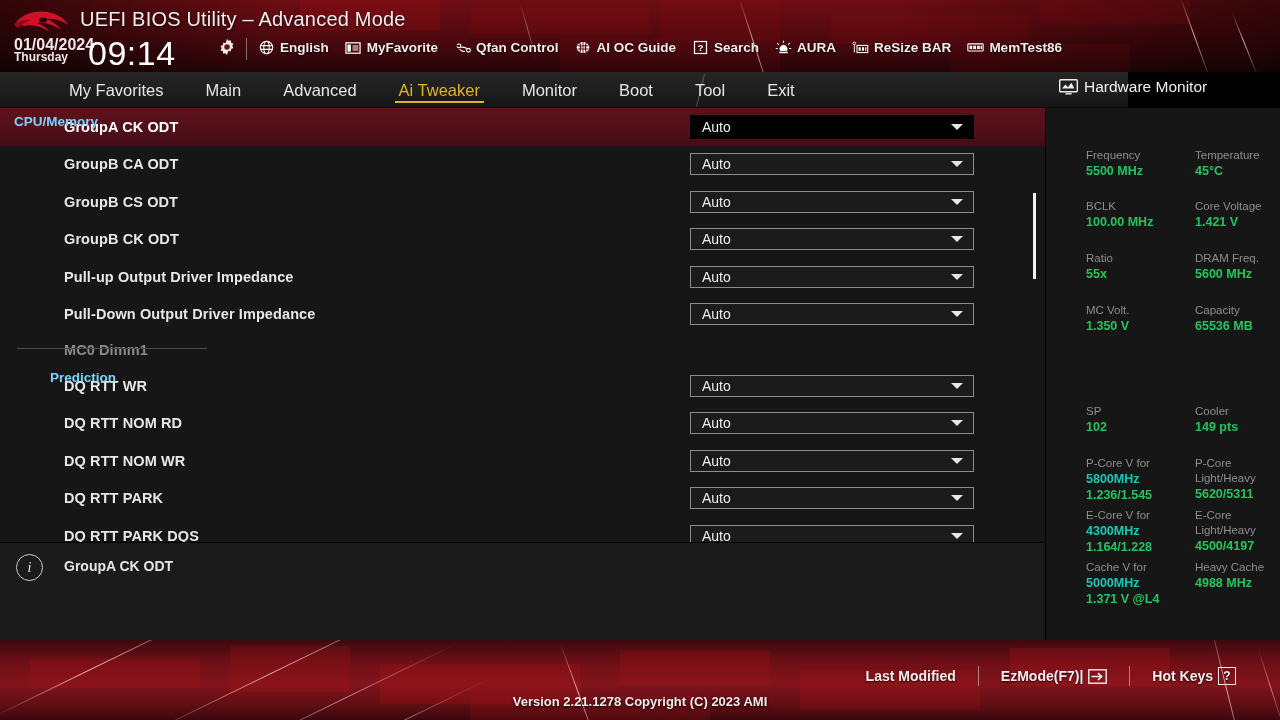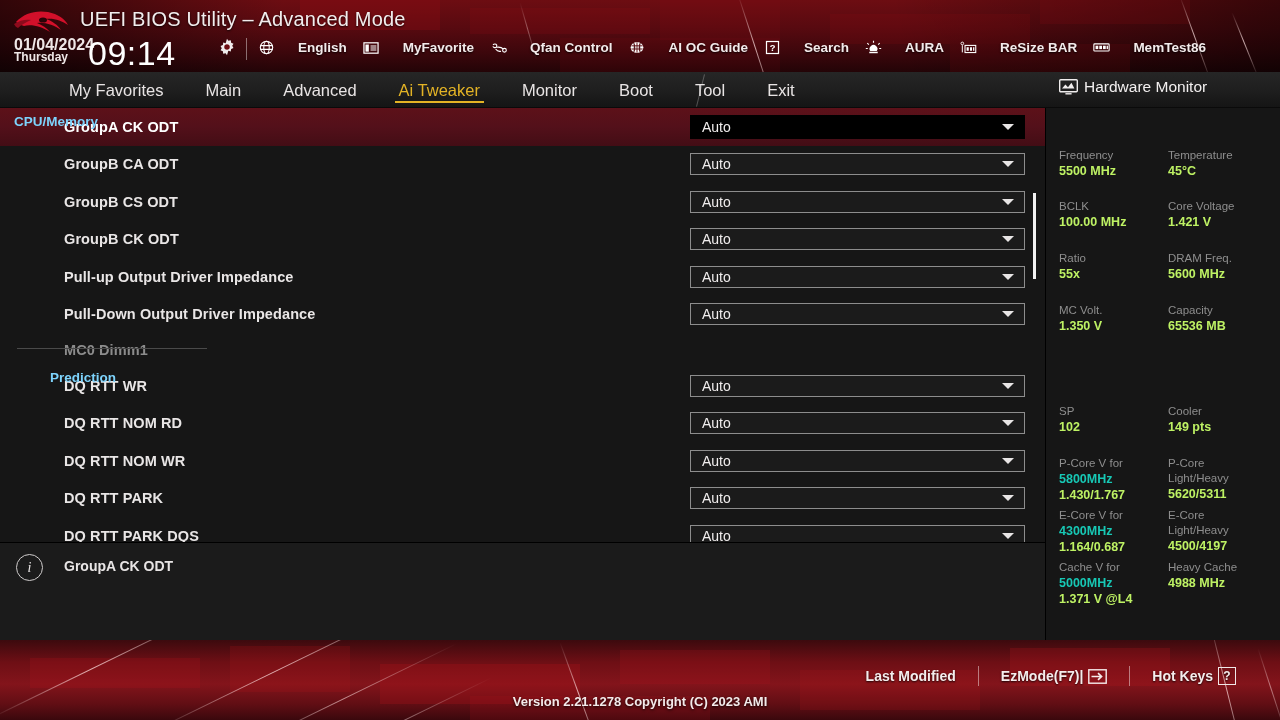--- a/index.html
+++ b/index.html
@@ -37,27 +37,27 @@
   .date-wrap .d2 { font-size:12px; color:#efe7e7; font-weight:bold; display:block; }
   .clock {
     position:absolute; left:88px; top:34px;
     font-size:34px; color:#fff; font-weight:300; letter-spacing:.5px;
     font-family:"Liberation Sans", sans-serif;
   }
   .gear-btn { position:absolute; left:218px; top:38px; width:18px; height:18px; cursor:pointer; }
   .hdr-sep { position:absolute; top:38px; width:1px; height:22px; background:rgba(255,255,255,.42); }
 
   .hdr-menu { position:absolute; left:258px; top:40px; display:flex; align-items:center; gap:16px; }
-  .hmi { display:flex; align-items:center; gap:23px; cursor:pointer; white-space:nowrap; }
+  .hmi { display:flex; align-items:center; gap:5px; cursor:pointer; white-space:nowrap; }
   .hmi span.lbl { font-size:13.5px; color:#f3eaea; font-weight:bold; text-shadow:0 1px 2px rgba(0,0,0,.85); }
   .hmi .ic { display:flex; align-items:center; justify-content:center; width:17px; height:15px; color:#fff; }
 
   
   .tabbar {
-    position:absolute; left:0; top:72px; width:1280px; height:36px;
+    position:absolute; left:0; top:72px; width:1128px; height:36px;
     background:linear-gradient(180deg,#262626 0%, #1e1e1e 55%, #151515 100%);
     border-bottom:1px solid #0a0a0a;
   }
   .tabs { position:absolute; left:48px; top:0; height:36px; display:flex; align-items:center; gap:0; }
   .tab {
     font-size:16.5px; color:#e8e4e4; padding:0 21px; height:36px;
     display:flex; align-items:center; cursor:pointer; position:relative; white-space:nowrap;
   }
   .tab.active { color:#e3b325; }
   .tab.active::after {
@@ -80,21 +80,21 @@
   .row .rlabel {
     position:absolute; left:64px; font-size:14.5px; color:#e9e6e6; font-weight:bold;
     letter-spacing:.1px; white-space:nowrap;
   }
   .row.selected .rlabel { color:#ffffff; }
   .row.header-row .rlabel { color:#8c8c8c; font-weight:bold; }
   .row.header-row { height:34px; }
 
   .dd {
     position:absolute; left:690px; top:50%; transform:translateY(-50%);
-    width:335px; height:22px; border:1px solid #8d8d8d; background:#1b1b1b;
+    width:284px; height:22px; border:1px solid #8d8d8d; background:#1b1b1b;
     display:flex; align-items:center; cursor:pointer;
   }
   .row.selected .dd { border-color:transparent; background:#000; height:24px; }
   .dd .val { position:absolute; left:11px; font-size:14px; color:#f0eded; }
   .dd .caret {
     position:absolute; right:10px; width:0; height:0;
     border-left:6px solid transparent; border-right:6px solid transparent;
     border-top:6px solid #e8e5e5;
   }
 
@@ -108,23 +108,23 @@
     background:#161616; border-left:1px solid #000;
   }
   .hwm-title {
     position:absolute; left:1059px; top:78px; display:flex; align-items:center; gap:6px;
     font-size:15.5px; color:#f2efef; z-index:5;
   }
   .hwm-title .mon-ic { width:19px; height:16px; display:block; }
   .hwm-sec {
     position:absolute; left:14px; font-size:13.5px; color:#7dd3fc; font-weight:bold;
   }
-  .hwm-cell { position:absolute; }
+  .hwm-cell { position:absolute;margin-left:27px; }
   .hwm-k { font-size:11.5px; color:#8e8e8e; display:block; line-height:15px; white-space:nowrap; }
-  .hwm-v { font-size:12.5px; color:#bef264; font-weight:bold; display:block; line-height:16px; white-space:nowrap; }
+  .hwm-v { font-size:12.5px; color:#22c55e; font-weight:bold; display:block; line-height:16px; white-space:nowrap; }
   .hwm-v.teal { color:#17c8b5; }
   .hwm-divider { position:absolute; left:17px; width:190px; height:1px; background:#4a4a4a; }
 
   
   .infobar {
     position:absolute; left:0; top:542px; width:1045px; height:98px;
     background:#1b1b1b; border-top:1px solid #000;
   }
   .info-ic {
     position:absolute; left:16px; top:11px; width:27px; height:27px;
@@ -470,32 +470,32 @@
     <span class="hwm-v">102</span>
   </div>
   <div class="hwm-cell" style="left:1168px;top:404px;">
     <span class="hwm-k">Cooler</span>
     <span class="hwm-v">149 pts</span>
   </div>
 
   <div class="hwm-cell" style="left:1059px;top:456px;">
     <span class="hwm-k">P-Core V for</span>
     <span class="hwm-v teal">5800MHz</span>
-    <span class="hwm-v">1.430/1.767</span>
+    <span class="hwm-v">1.236/1.545</span>
   </div>
   <div class="hwm-cell" style="left:1168px;top:456px;">
     <span class="hwm-k">P-Core</span>
     <span class="hwm-k">Light/Heavy</span>
     <span class="hwm-v">5620/5311</span>
   </div>
 
   <div class="hwm-cell" style="left:1059px;top:508px;">
     <span class="hwm-k">E-Core V for</span>
     <span class="hwm-v teal">4300MHz</span>
-    <span class="hwm-v">1.164/0.687</span>
+    <span class="hwm-v">1.164/1.228</span>
   </div>
   <div class="hwm-cell" style="left:1168px;top:508px;">
     <span class="hwm-k">E-Core</span>
     <span class="hwm-k">Light/Heavy</span>
     <span class="hwm-v">4500/4197</span>
   </div>
 
   <div class="hwm-cell" style="left:1059px;top:560px;">
     <span class="hwm-k">Cache V for</span>
     <span class="hwm-v teal">5000MHz</span>

